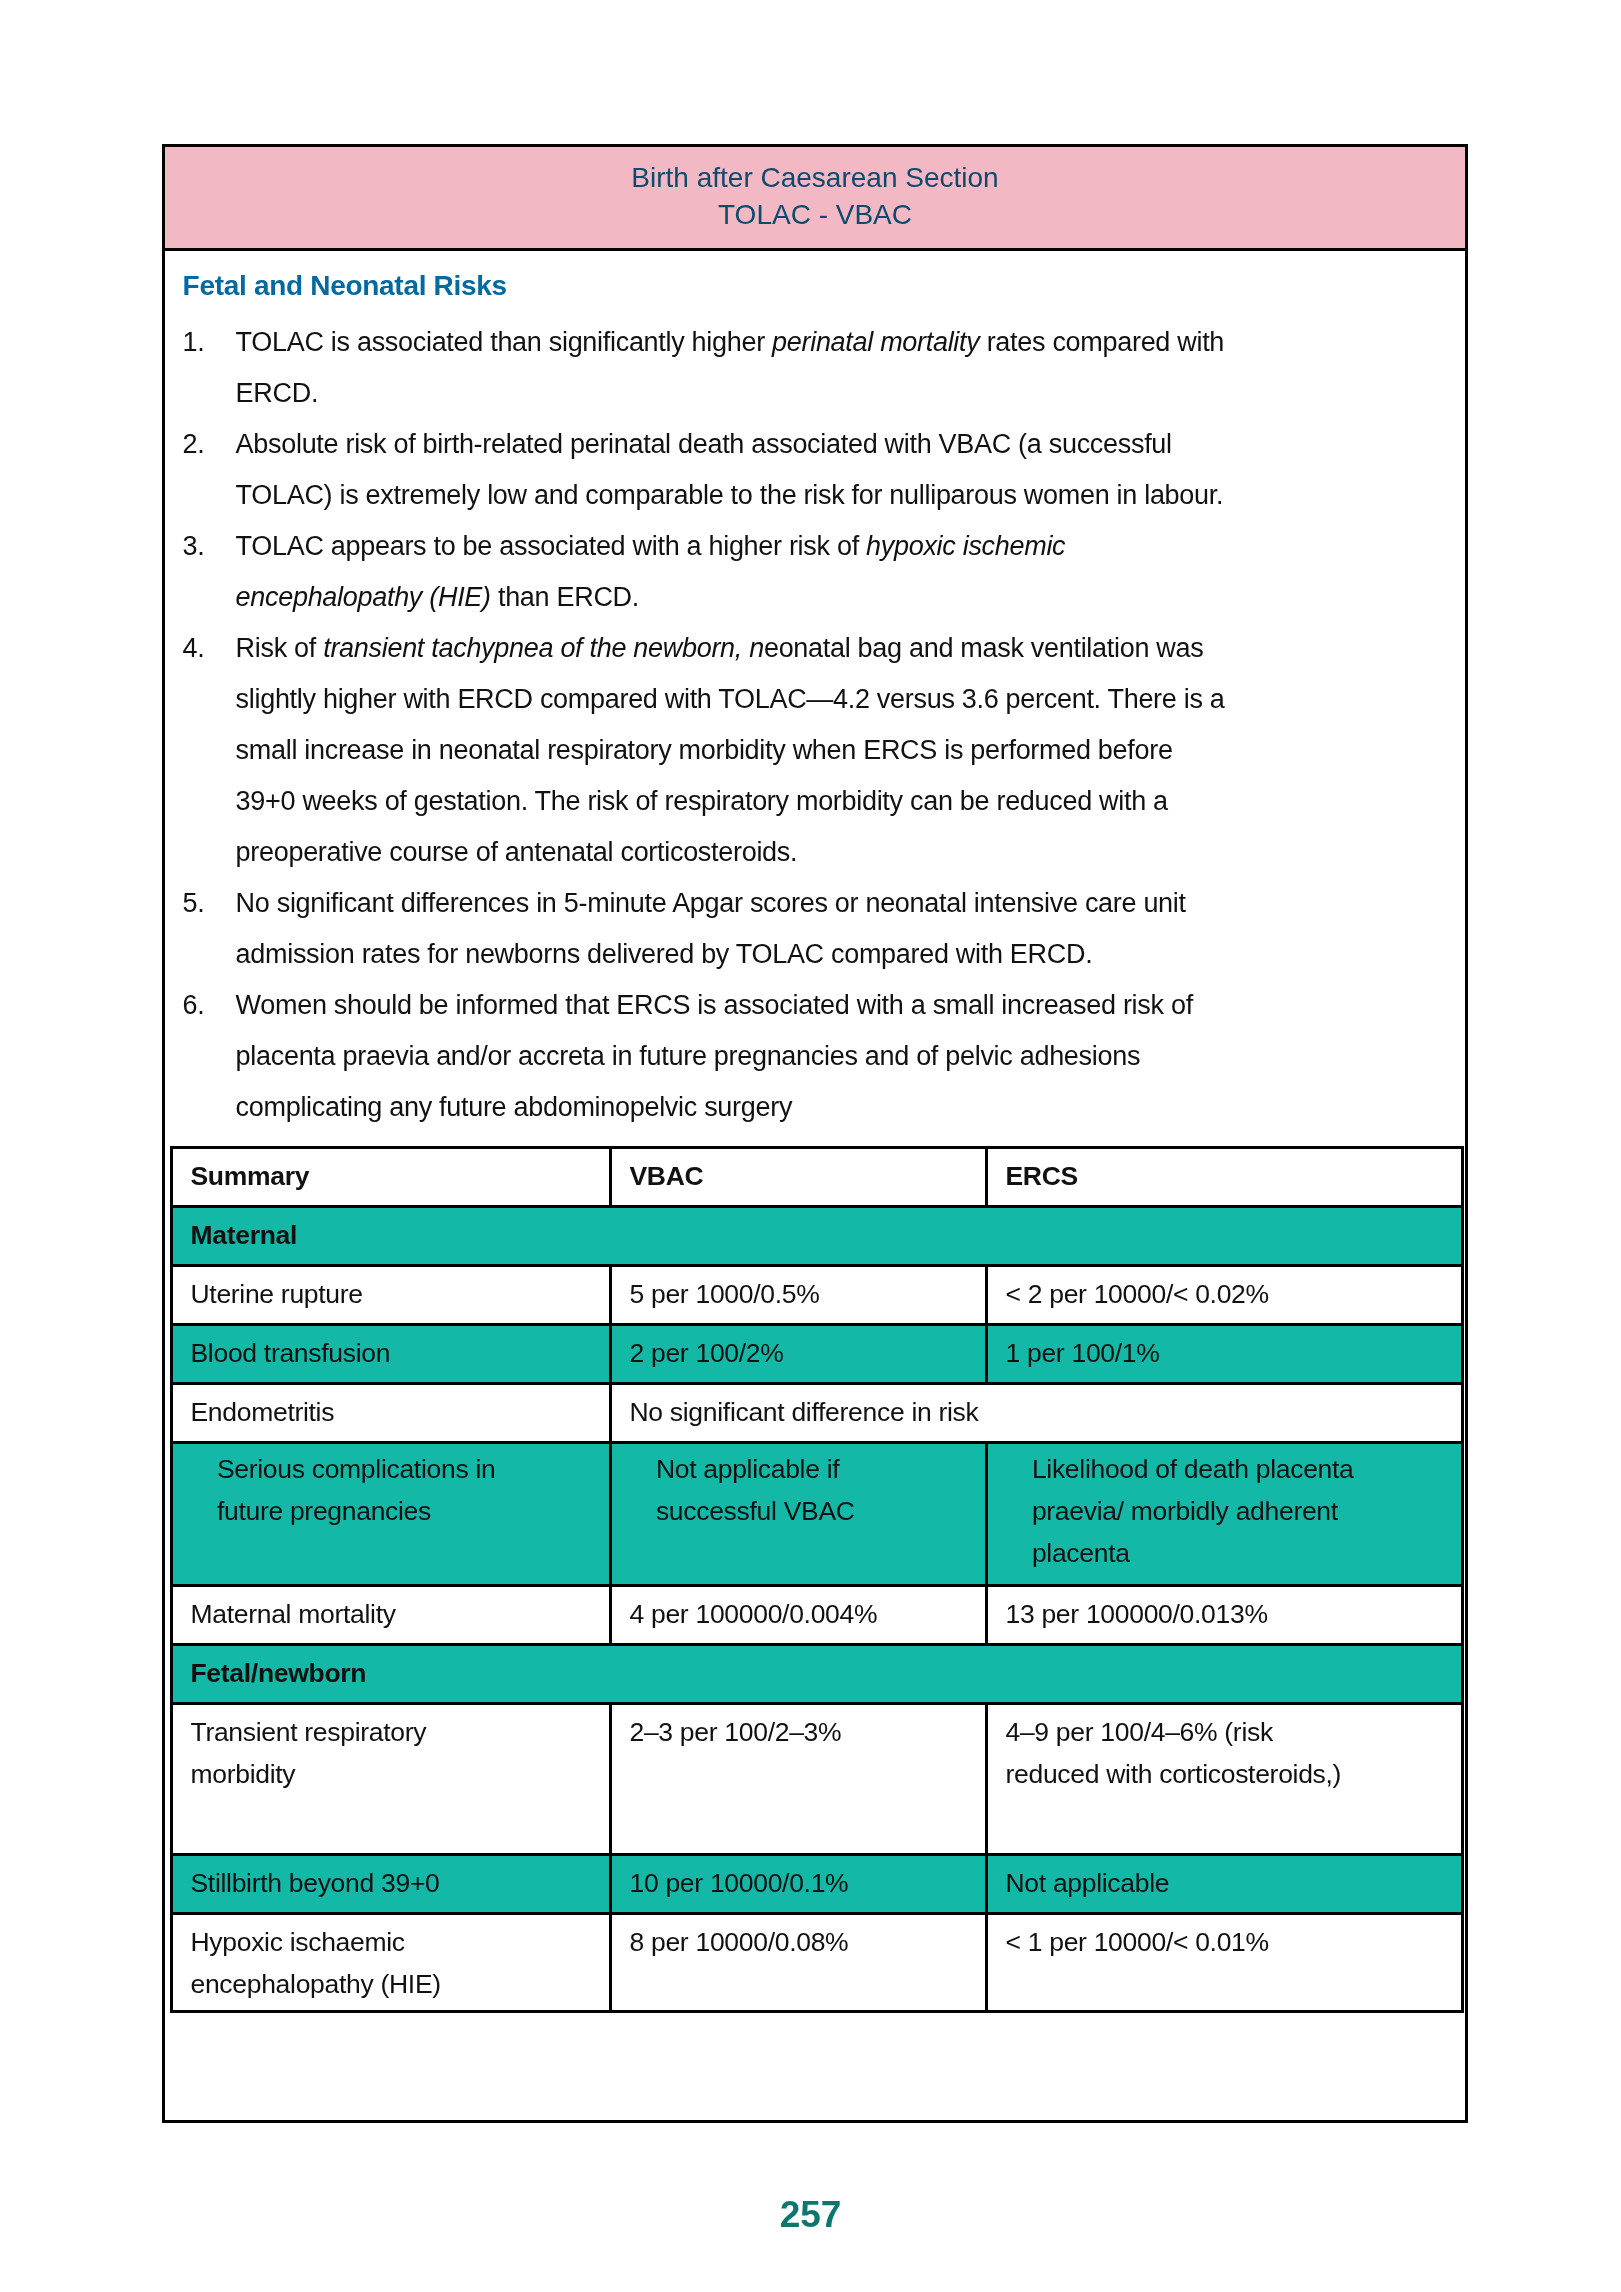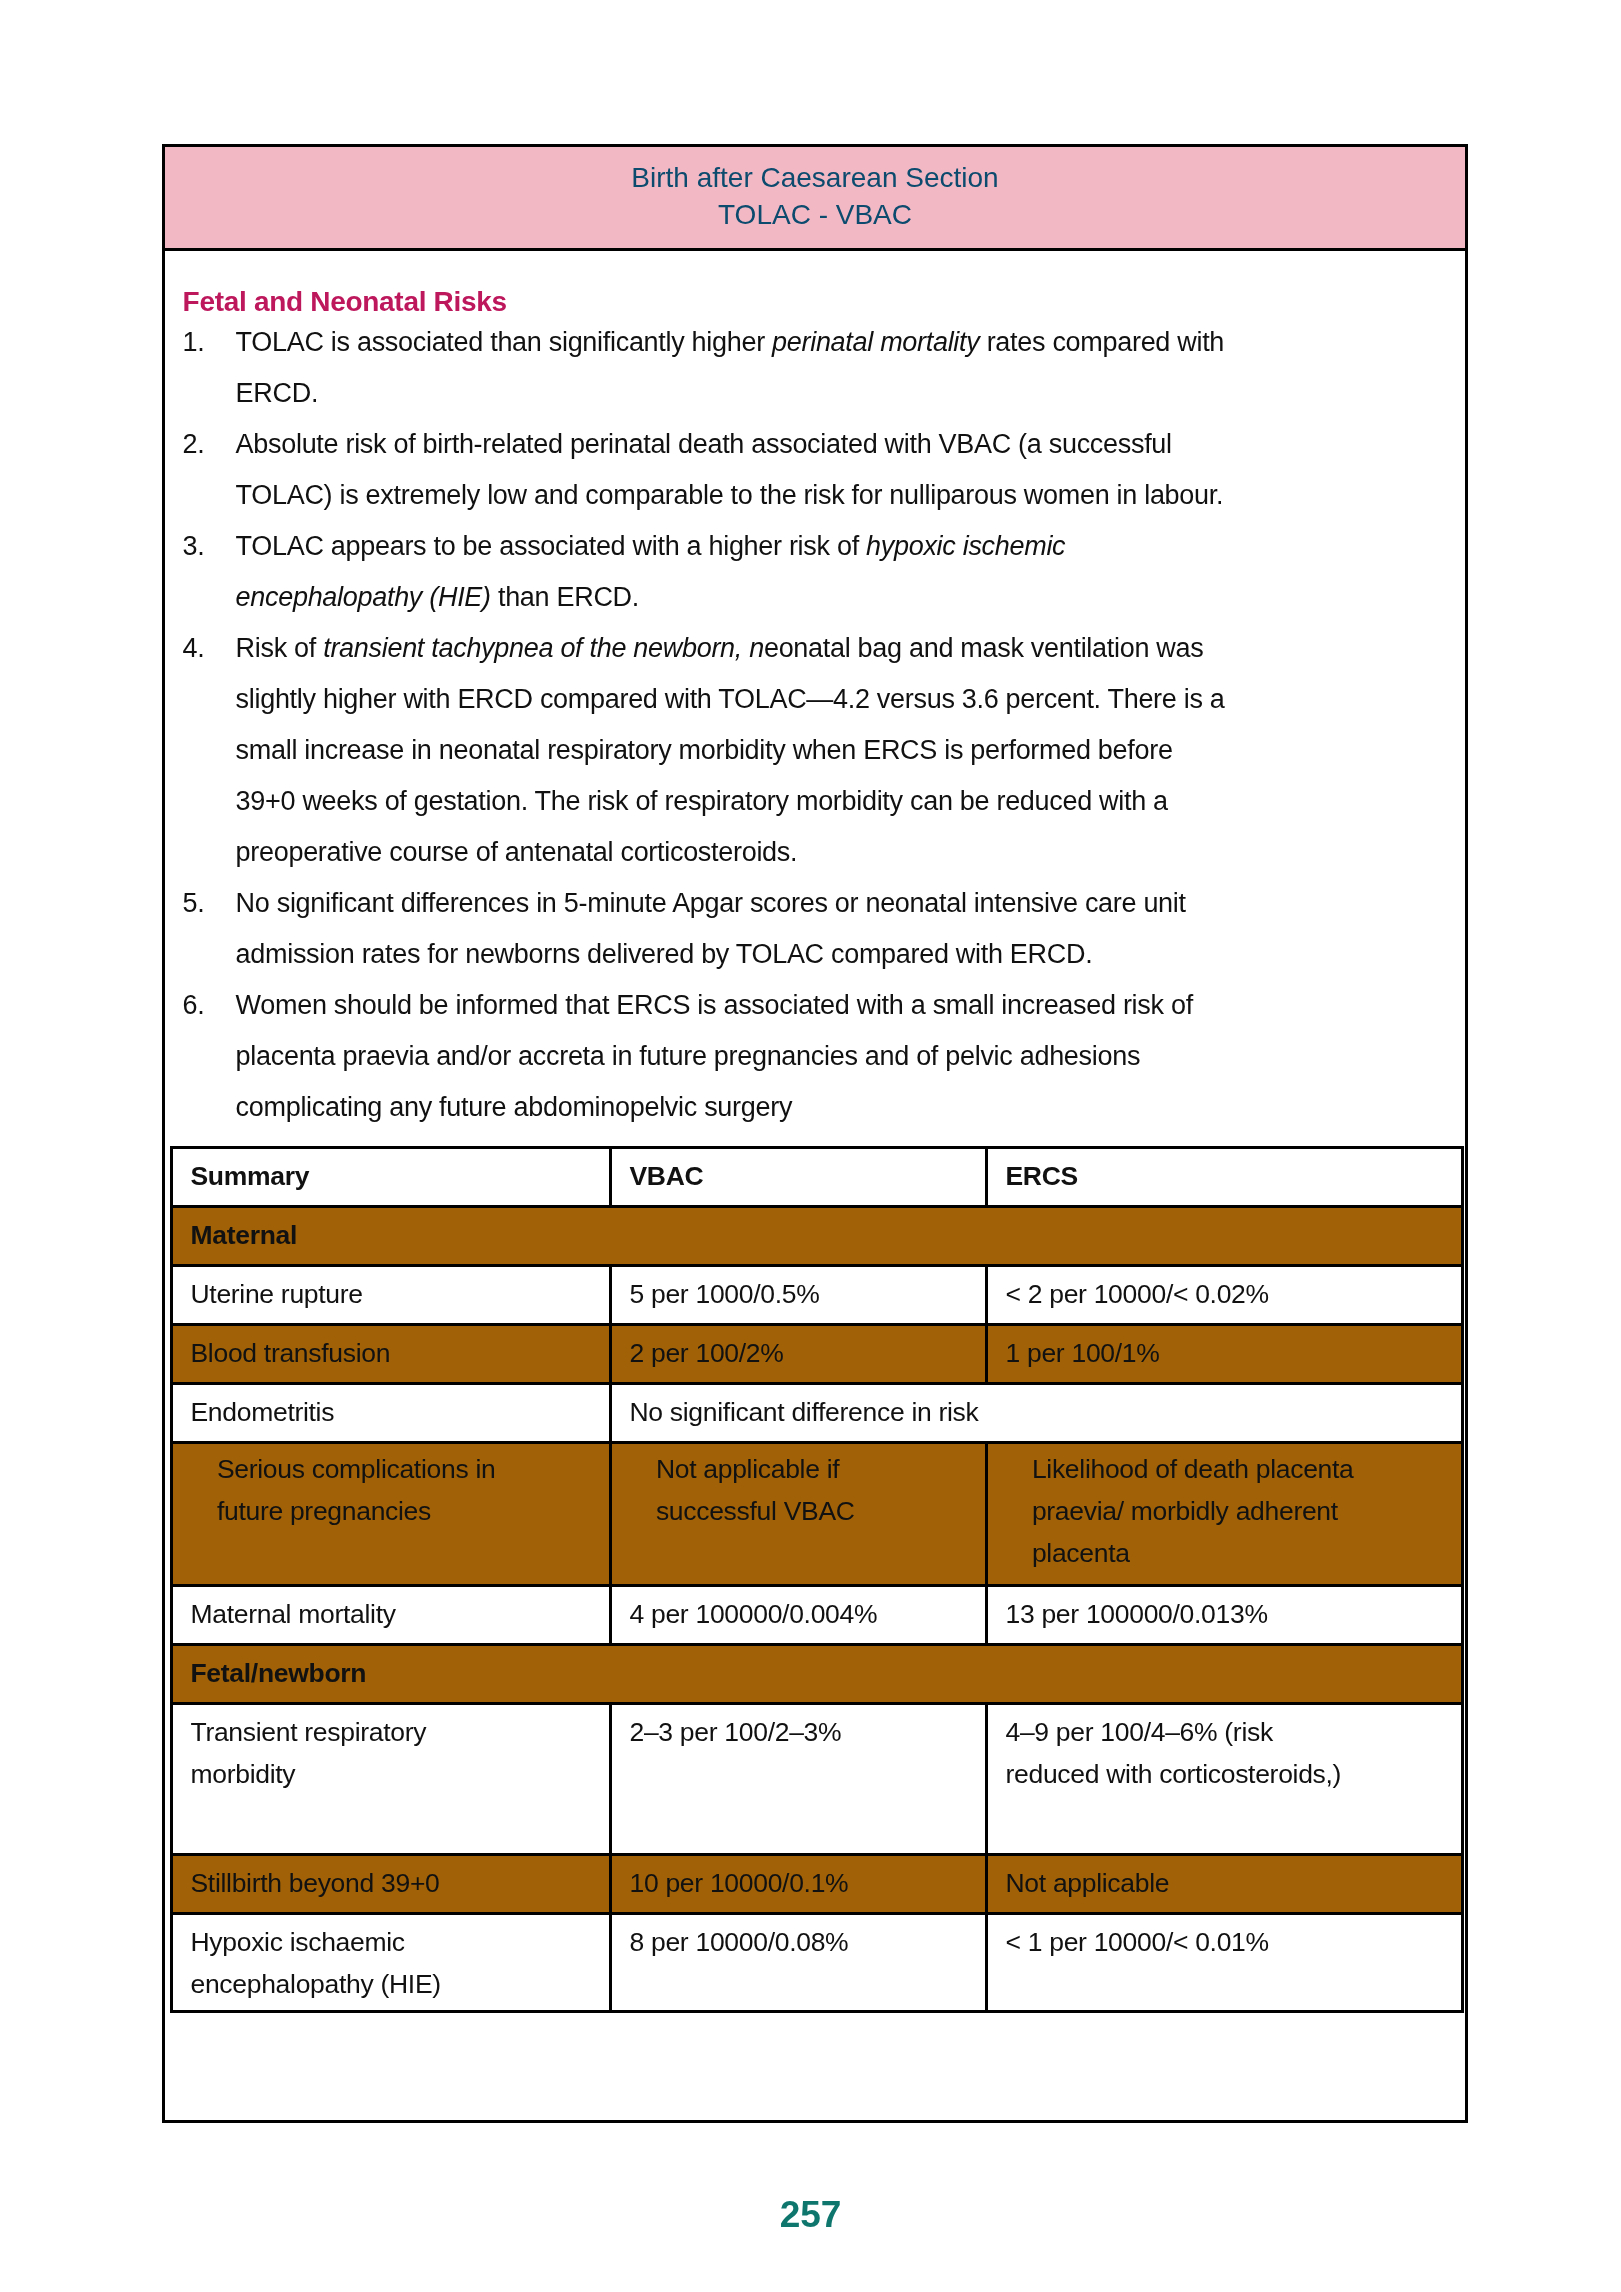--- a/index.html
+++ b/index.html
@@ -5,37 +5,37 @@
     html, body { margin: 0; padding: 0; background: #ffffff; }
     body { width: 1621px; height: 2293px; position: relative; overflow: hidden;
            font-family: "Liberation Sans", sans-serif; color: #111; }
     .outer { position: absolute; left: 162px; top: 144px; width: 1306px; height: 1979px;
              border: 3.9px solid #000; box-sizing: border-box; }
     .title-bar { position: absolute; left: 0; top: 0; right: 0; height: 104px;
                  background: #f2b8c3; border-bottom: 3.9px solid #000; box-sizing: border-box;
                  text-align: center; font-size: 28px; line-height: 37px; padding-top: 11.8px; color: #0c4a6e; }
     .title-line { display: block; }
     .section-heading { position: absolute; left: 17.6px; top: 123px; font-size: 28px; font-weight: bold;
-                       color: #be185d; letter-spacing: -0.3px; margin-top: 16px; }
+                       color: #0369a1; letter-spacing: -0.3px; }
     .risk-list { position: absolute; left: 17.6px; top: 170px; right: 13.7px; margin: 0; padding: 0;
                  list-style: none; font-size: 27px; line-height: 51px; letter-spacing: -0.3px; }
     .risk-item { position: relative; padding-left: 53px; }
     .risk-num { position: absolute; left: 0; top: 0; }
     .risk-line { display: block; white-space: nowrap; }
     .risk-item em { }
 
     table.summary { position: absolute; left: 4.9px; top: 999px; width: 1292px;
                     border-collapse: collapse; table-layout: fixed; font-size: 26.5px; letter-spacing: -0.3px; }
     table.summary td, table.summary th { border: 3.9px solid #000; padding: 0 17.6px; vertical-align: top;
                     text-align: left; line-height: 42px; }
     table.summary col.c1 { width: 439px; }
     table.summary col.c2 { width: 376px; }
     table.summary col.c3 { width: 476px; }
     table.summary th { font-weight: bold; height: 59px; padding-top: 5.9px; box-sizing: border-box; }
-    tr.cream td { background: #a16207; }
+    tr.cream td { background: #14b8a6; }
     td.group { font-weight: bold; }
     tr.h68 td { height: 59px; padding-top: 5.9px; box-sizing: border-box; }
     tr.h150 td { height: 143px; padding-top: 3.9px; box-sizing: border-box; padding-left: 44px; }
     tr.h158 td { height: 151px; padding-top: 5.9px; box-sizing: border-box; }
     tr.h106 td { height: 98px; padding-top: 5.9px; box-sizing: border-box; }
     .cell-line { display: block; }
 
     .page-number { position: absolute; left: 0; right: 0; top: 2194px; text-align: center;
                    font-size: 37px; font-weight: bold; color: #0f766e; }
   </style>

